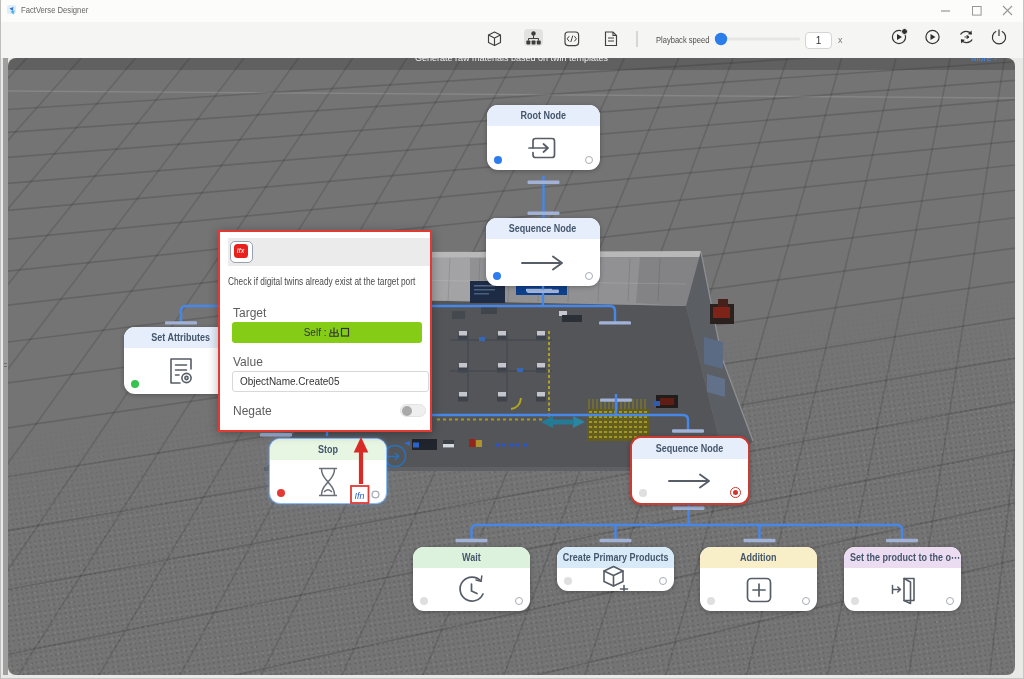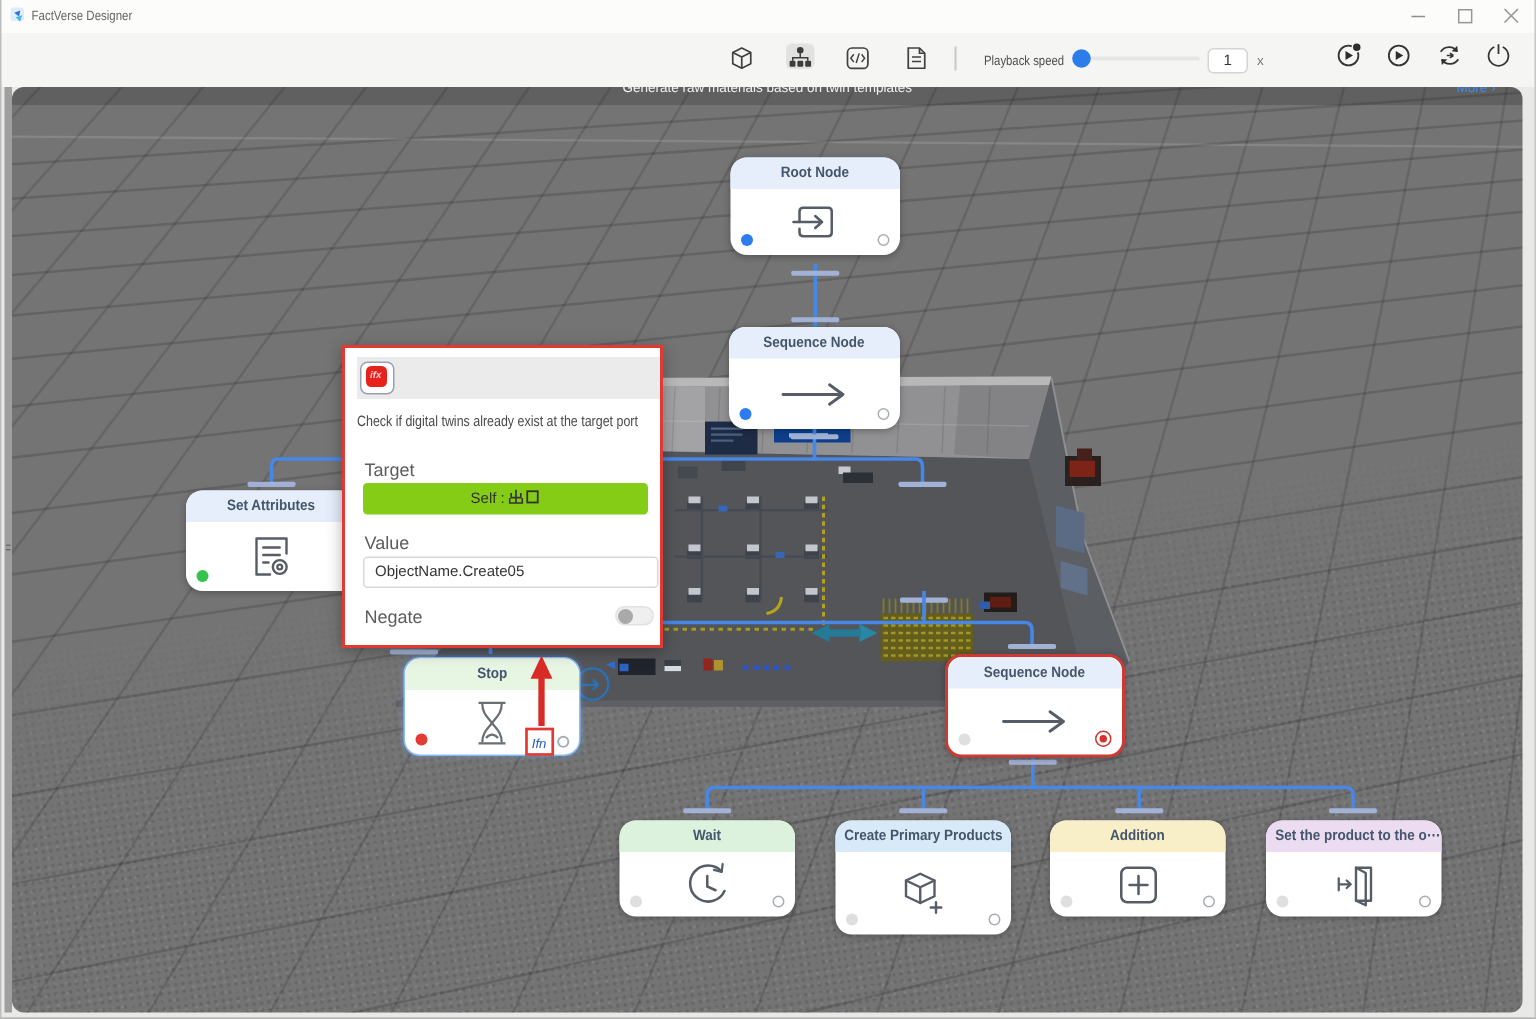--- a/index.html
+++ b/index.html
@@ -16,21 +16,21 @@
  mask-image:linear-gradient(to bottom, transparent 420px, rgba(0,0,0,.8) 520px, #000 580px);}
 svg.lay{position:absolute;left:0;top:0}
 #banner{position:absolute;left:8px;top:46px;width:1007px;height:24px;background:rgba(28,28,28,.22);color:#f2f2f2;font-size:9px;line-height:24px;text-align:center}
 #more{position:absolute;right:18px;top:0;color:#3f8cf3;font-size:9px}
 .node{position:absolute;background:#fff;border-radius:11px;box-shadow:0 1px 5px rgba(0,0,0,.28)}
 .hd{height:21px;line-height:22px;text-align:center;font-size:10px;font-weight:bold;color:#44566b;border-radius:11px 11px 0 0;overflow:hidden}
 .hd span{display:inline-block;transform:scaleX(.90);transform-origin:center;white-space:nowrap}
 .bd{position:absolute;left:0;right:0;top:21px;bottom:0;display:flex;align-items:center;justify-content:center}
 .dot{position:absolute;left:7px;bottom:6px;width:8px;height:8px;border-radius:50%}
 .ring{position:absolute;right:7px;bottom:6px;width:6px;height:6px;border:1.4px solid #a8adb5;border-radius:50%;background:#fff}
-#dialog{position:absolute;left:228px;top:230px;width:210px;height:198px;background:#fff;border:2px solid #e23a33;box-shadow:0 2px 10px rgba(0,0,0,.3);font-size:10px;color:#444}
+#dialog{position:absolute;left:218px;top:230px;width:210px;height:198px;background:#fff;border:2px solid #e23a33;box-shadow:0 2px 10px rgba(0,0,0,.3);font-size:10px;color:#444}
 #dlghd{position:absolute;left:8px;top:6px;width:202px;height:28px;background:#ebebeb}
 #dlgico{position:absolute;left:2px;top:3px;width:21px;height:20px;border:1.5px solid #99a0b0;border-radius:5px;background:#fff}
 #dlgico i{position:absolute;left:2.5px;top:2px;width:14px;height:14px;background:#e8211d;border-radius:3.5px;color:rgba(255,235,232,.85);font-size:6.5px;font-style:italic;text-align:center;line-height:14px;font-weight:bold}
 .lbl{position:absolute;left:13px;font-size:12px;color:#5c5c5c}
 #tgtbox{position:absolute;left:12px;top:90px;width:190px;height:21px;background:#84cc16;border-radius:3px;text-align:center;line-height:21px;color:#333}
 #valbox{position:absolute;left:12px;top:139px;width:188px;height:19px;background:#fff;border:1px solid #d8d8d8;border-radius:3px;line-height:19px;color:#333;padding-left:7px}
 #toggle{position:absolute;left:180px;top:172px;width:24px;height:11px;background:#efefef;border:1px solid #e2e2e2;border-radius:7px}
 #toggle i{position:absolute;left:1px;top:1px;width:10px;height:10px;border-radius:50%;background:#a9a9a9}
 </style>
 </head>
@@ -371,21 +371,21 @@
         <path d="M28 21 A 12 12 0 1 1 26 8"></path>
         <path d="M26.8 3 L26.1 8.2 L21 6.9" stroke-linejoin="round" stroke-width="1.5"></path>
         <path d="M16.5 11 L16.5 18 L22 20.5"></path>
       </g>
           </svg>
         </div>
     <span class="dot" style="background:#c9c9c9;opacity:.6"></span>
         <span class="ring"></span>
   </div>
 
-  <div class="node" id="n-cpp" style="left:557px;top:547px;width:117px;height:76px">
+  <div class="node" id="n-cpp" style="left:557px;top:547px;width:117px;height:44px">
     <div class="hd" style="background:#d8eaf8"><span>Create Primary Products</span></div>
     <div class="bd">
           <svg width="34" height="34">
       <g stroke="#565d66" stroke-width="1.6" fill="none" stroke-linejoin="round" stroke-linecap="round">
         <path d="M14.5 3.5 L24 8 L24 18.5 L14.5 23 L5 18.5 L5 8 Z"></path>
         <path d="M5 8 L14.5 12.5 L24 8 M14.5 12.5 L14.5 23"></path>
         <path d="M25 22.5 L25 29.5 M21.5 26 L28.5 26"></path>
       </g>
           </svg>
         </div>

